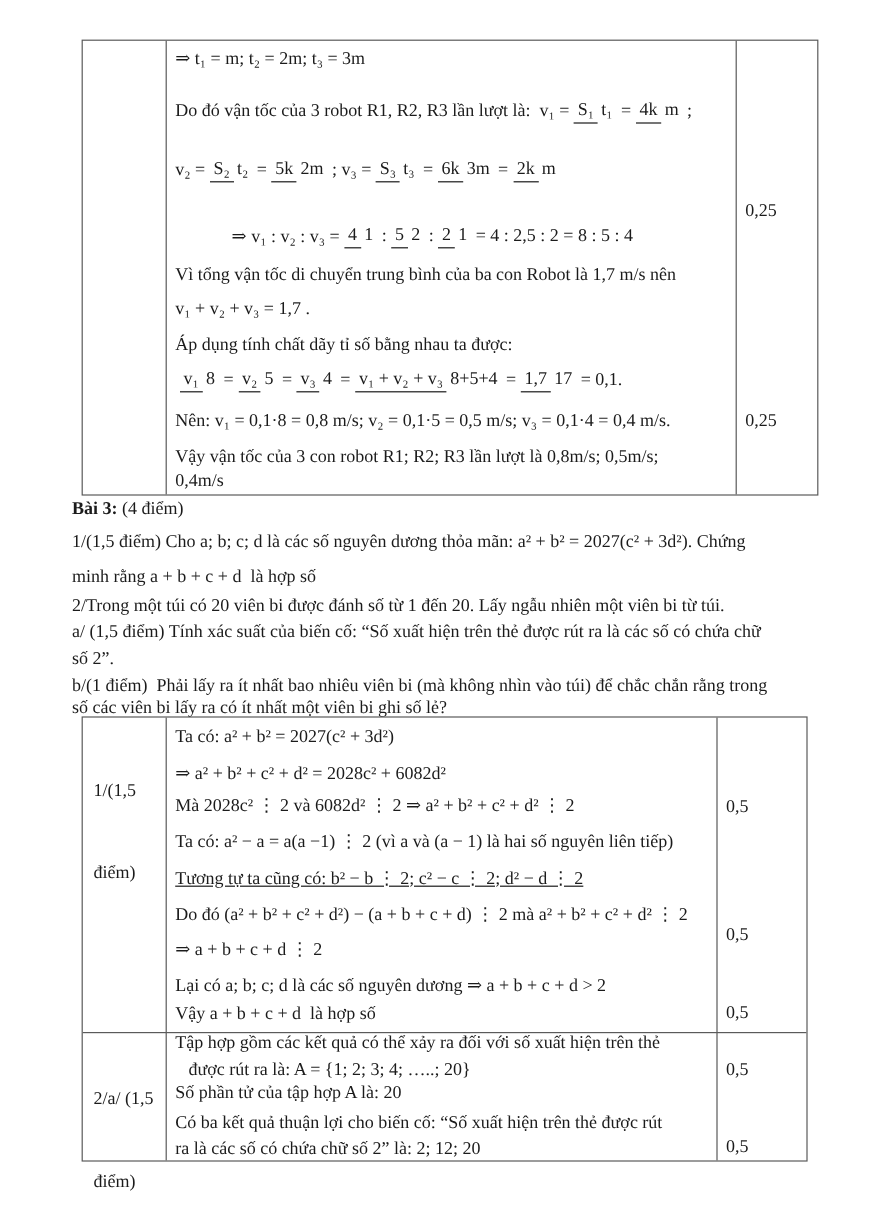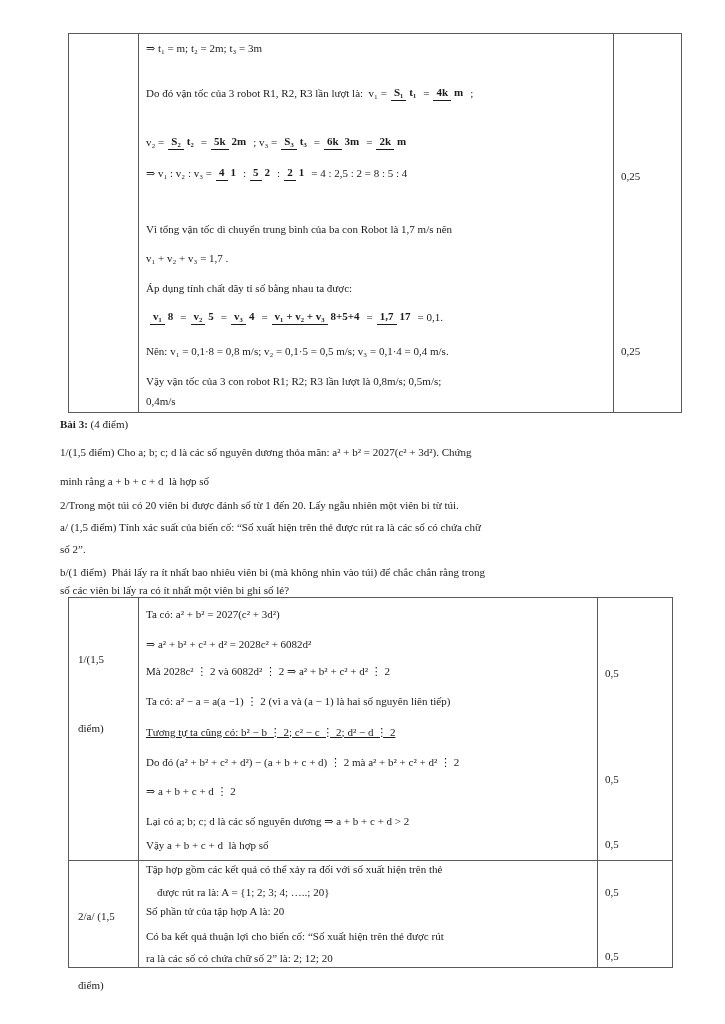--- a/index.html
+++ b/index.html
@@ -1,27 +1,27 @@
 <!DOCTYPE html>
 <html><head>
 <meta charset="utf-8">
 <style>
   html,body{margin:0;padding:0;background:#fff;}
   .page{
     position:relative;width:725px;height:1024px;background:#ffffff;
     font-family:"Liberation Serif","DejaVu Serif","DejaVu Sans",serif;
-    font-size:11px;color:#1b1b1b;overflow:hidden;
+    font-size:15px;color:#1b1b1b;overflow:hidden;
   }
   .tbl{position:absolute;border:1px solid #5a5a5a;box-sizing:border-box;}
   .v{position:absolute;top:0;bottom:0;width:1px;background:#5a5a5a;}
   .h{position:absolute;left:0;right:0;height:1px;background:#5a5a5a;}
   .ln{position:absolute;left:8px;display:flex;align-items:center;white-space:pre;height:24px;}
   .frl{height:46px;}
   .ln span{display:inline-block;}
-  .frac{display:inline-flex;flex-direction:column;align-items:center;margin:0 4px;line-height:1.12;text-align:center;font-weight:bold;}
+  .frac{display:inline-flex;flex-direction:column;align-items:center;margin:0 4px;line-height:1.12;text-align:center;}
   .frac .num{padding:0 3px 1px;border-bottom:1px solid #1b1b1b;}
   .frac .den{padding:1px 3px 0;}
   .sc{position:absolute;height:24px;line-height:24px;}
   .sc-top{left:552px;}
   .sc-bot{left:536px;}
   .cell-label{position:absolute;left:9px;line-height:23px;white-space:pre;}
   .para{position:absolute;left:60px;white-space:pre;height:24px;line-height:24px;}
   .b{font-weight:bold;}
 </style>
 </head>
@@ -51,21 +51,21 @@
         <span>=</span>
         <span class="frac"><span class="num">5k</span><span class="den">2m</span></span>
         <span>; v₃ =</span>
         <span class="frac"><span class="num">S₃</span><span class="den">t₃</span></span>
         <span>=</span>
         <span class="frac"><span class="num">6k</span><span class="den">3m</span></span>
         <span>=</span>
         <span class="frac"><span class="num">2k</span><span class="den">m</span></span>
       </div>
 
-      <div class="ln frl" style="top:116px;">
+      <div class="ln frl" style="top:140px;margin-left:47px;">
         <span>⇒ v₁ : v₂ : v₃ =</span>
         <span class="frac"><span class="num">4</span><span class="den">1</span></span>
         <span>:</span>
         <span class="frac"><span class="num">5</span><span class="den">2</span></span>
         <span>:</span>
         <span class="frac"><span class="num">2</span><span class="den">1</span></span>
         <span>= 4 : 2,5 : 2 = 8 : 5 : 4</span>
       </div>
 
       <div class="ln" style="top:183px;"><span>Vì tổng vận tốc di chuyển trung bình của ba con Robot là 1,7 m/s nên</span></div>

